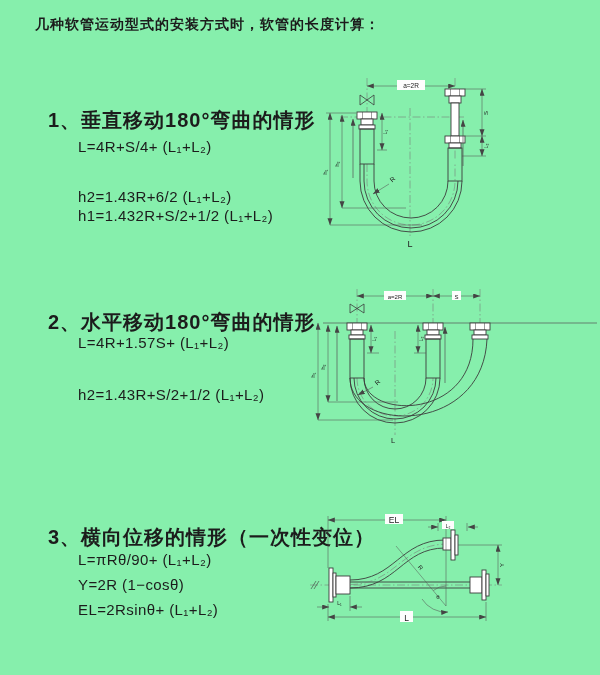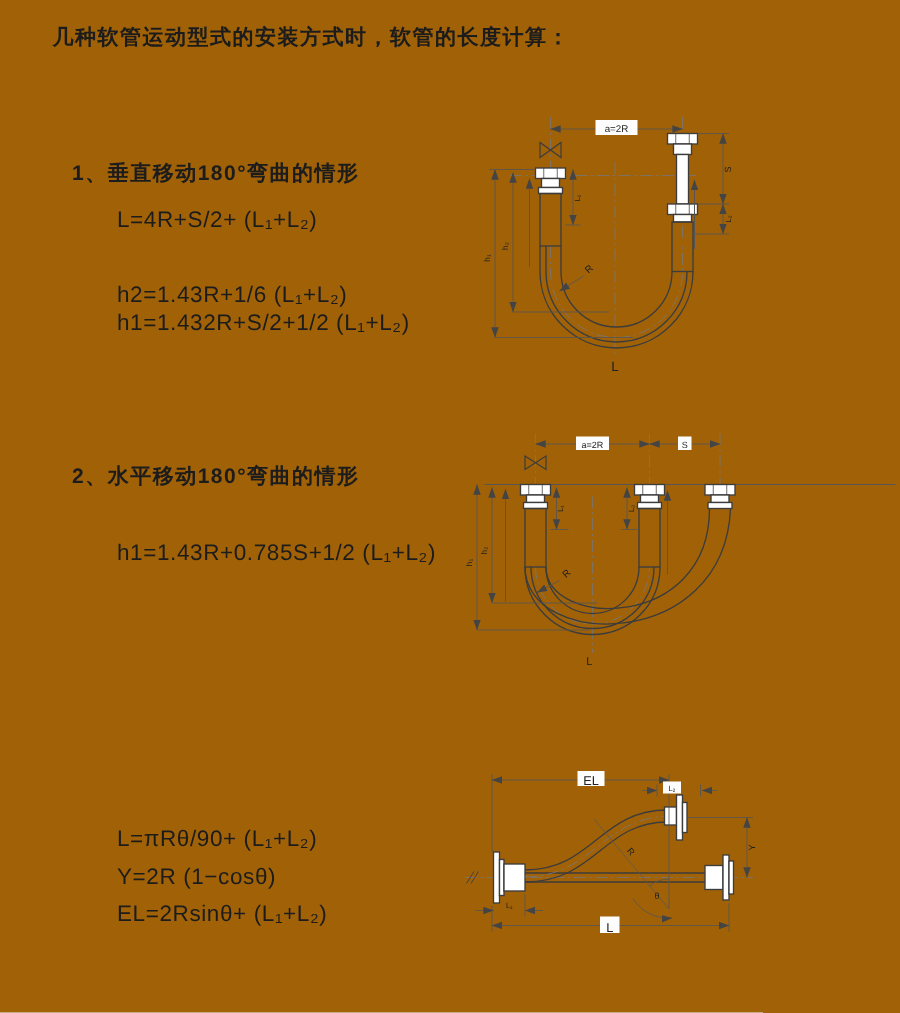--- a/index.html
+++ b/index.html
@@ -1,45 +1,47 @@
 <!DOCTYPE html>
 <html><head>
 <meta charset="utf-8">
 <style>
   html,body{margin:0;padding:0;background:#e8e8e8;}
-  .page{position:relative;width:600px;height:675px;background:#a16207;overflow:hidden;
+  .page{position:relative;width:600px;height:675px;background:#86efac;overflow:hidden;
         font-family:"Liberation Sans","DejaVu Sans",sans-serif;color:#1c1c1c;}
   .abs{position:absolute;white-space:nowrap;}
   .title{font-size:14px;font-weight:600;letter-spacing:1px;}
-  .hd{font-size:14px;font-weight:600;letter-spacing:1px;}
+  .hd{font-size:20px;font-weight:600;letter-spacing:1px;}
   .fm{font-size:15px;letter-spacing:.4px;}
   svg{position:absolute;overflow:visible;}
   svg text{fill:#222;font-family:"Liberation Sans","DejaVu Sans",sans-serif;}
   .ol{stroke:#3c3c3c;stroke-width:.9;fill:none;}
   .olf{stroke:#3c3c3c;stroke-width:.9;fill:#fff;}
   .dl{stroke:#555;stroke-width:.55;fill:none;}
   .cl{stroke:#777;stroke-width:.55;fill:none;stroke-dasharray:8 2.5 1.5 2.5;}
   .bolt{stroke:#3c3c3c;stroke-width:.5;}
   .wbg{fill:#fdfdfd;}
 </style>
 </head>
 <body>
 
 <div class="page">
 
   <div class="abs title" style="left:35px;top:16px;">几种软管运动型式的安装方式时，软管的长度计算：</div>
 
   <div class="abs hd" style="left:48px;top:107px;">1、垂直移动180°弯曲的情形</div>
-  <div class="abs fm" style="left:78px;top:138px;">L=4R+S/2+ (L₁+L₂)</div>
+  <div class="abs fm" style="left:78px;top:138px;">L=4R+S/4+ (L₁+L₂)</div>
   <div class="abs fm" style="left:78px;top:163px;margin-top:44px;">h1=1.432R+S/2+1/2 (L₁+L₂)</div>
-  <div class="abs fm" style="left:78px;top:188px;">h2=1.43R+1/6 (L₁+L₂)</div>
+  <div class="abs fm" style="left:78px;top:188px;">h2=1.43R+6/2 (L₁+L₂)</div>
 
   <div class="abs hd" style="left:48px;top:309px;">2、水平移动180°弯曲的情形</div>
-  <div class="abs fm" style="left:78px;top:360px;">h1=1.43R+0.785S+1/2 (L₁+L₂)</div>
-
+  <div class="abs fm" style="left:78px;top:334px;">L=4R+1.57S+ (L₁+L₂)</div>
+  <div class="abs fm" style="left:78px;top:386px;">h2=1.43R+S/2+1/2 (L₁+L₂)</div>
+
+  <div class="abs hd" style="left:48px;top:524px;">3、横向位移的情形（一次性变位）</div>
   <div class="abs fm" style="left:78px;top:551px;text-align:right;">L=πRθ/90+ (L₁+L₂)</div>
   <div class="abs fm" style="left:78px;top:576px;text-align:center;">Y=2R (1−cosθ)</div>
   <div class="abs fm" style="left:78px;top:601px;text-align:center;">EL=2Rsinθ+ (L₁+L₂)</div>
 
   <svg style="left:310px;top:66px;" width="290" height="200" viewBox="0 0 290 200">
     <defs>
       <marker id="arr" orient="auto-start-reverse" markerWidth="8" markerHeight="6" refX="6.8" refY="2.5" markerUnits="userSpaceOnUse">
         <path d="M0,0L7,2.5L0,5Z" fill="#444"></path>
       </marker>
       <pattern id="hatch" width="3.5" height="3.5" patternUnits="userSpaceOnUse">

